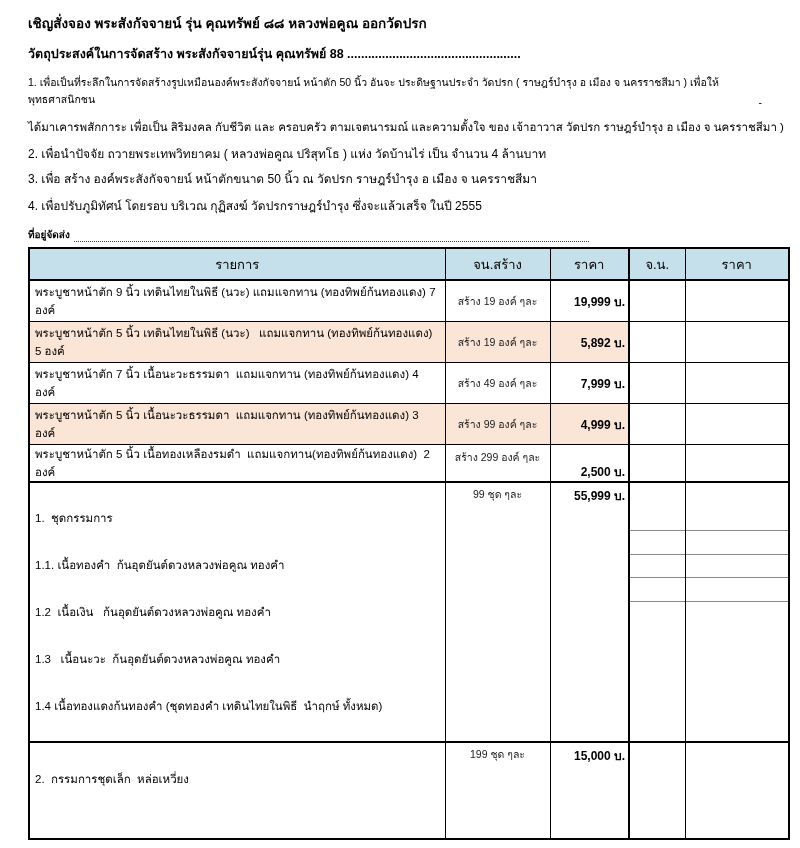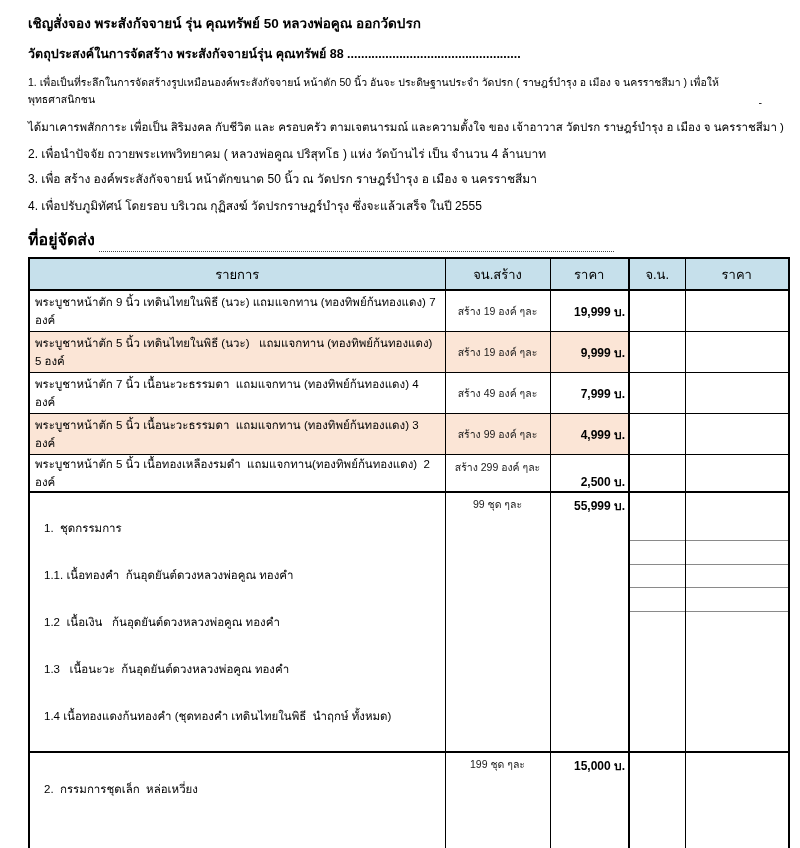--- a/index.html
+++ b/index.html
@@ -8,52 +8,52 @@
   .line{white-space:pre-wrap;}
   .title{font-size:13.5px;font-weight:bold;margin-top:4px;}
   .purpose{font-size:12.5px;font-weight:bold;margin-top:10px;}
   .obj{font-size:11px;margin-top:10px;display:flex;align-items:flex-end;}
   .obj.small{font-size:10.5px;}
   .obj .dash{margin-left:auto;padding-right:28px;}
   .obj2{font-size:12px;margin-top:8px;}
   .fillline{display:flex;align-items:flex-end;font-weight:bold;font-size:13px;margin-top:10px;}
   .fillline .lbl{white-space:pre;}
   .dots{border-bottom:1.6px dotted #000;height:12px;display:inline-block;}
-  .addr{display:flex;align-items:flex-end;font-weight:bold;font-size:16px;margin-top:12px;}
+  .addr{display:flex;align-items:flex-end;font-weight:bold;font-size:10px;margin-top:12px;}
   .addr .dots{border-bottom:1.3px dotted #444;}
 
   table{border-collapse:collapse;table-layout:fixed;width:762px;margin-top:5px;border:2.5px solid #000;}
   col.c1{width:416px}col.c2{width:105px}col.c3{width:79px}col.c4{width:56px}col.c5{width:104px}
   th,td{border:1px solid #000;box-sizing:border-box;overflow:hidden;}
   th{background:var(--header-bg,#c6e0eb);font-size:13px;font-weight:normal;height:32px;border-bottom:2.5px solid #000;}
   td{font-size:11.5px;padding:2px 5px;white-space:pre-wrap;}
   td.item{text-align:left;}
   td.qty{text-align:center;font-size:10.5px;color:#1a1a1a;padding:2px 2px;}
   td.price{text-align:right;font-weight:bold;font-size:12px;padding-right:3px;}
   td.fn{border-left:2.5px solid #000;}
   th.fn{border-left:2.5px solid #000;}
   tr.h25{height:25px}tr.h24{height:24px}tr.h16{height:16px}
   tr.hl td{background:var(--hl,#fbe5d6);}
   tr.thick td{border-top:2.5px solid #000;}
-  td.blockcell{vertical-align:top;padding:0 14px;}
+  td.blockcell{vertical-align:top;padding:0 5px;}
   td.vtop{vertical-align:top;padding-top:3px;}
   .bl{height:22.8px;display:flex;align-items:center;white-space:pre-wrap;}
   .bl2{height:23.3px;display:flex;align-items:center;white-space:pre-wrap;}
   td.subcell{padding:0;vertical-align:top;}
   .sub{height:22.8px;border-bottom:1px solid #8a8a8a;}
   .sub:last-child{border-bottom:none;}
   .sub2{height:17.4px;border-bottom:1px solid #8a8a8a;}
   .sub2:last-child{border-bottom:none;}
 </style>
 </head>
 <body>
 
 <div class="page">
 
-  <div class="line title">เชิญสั่งจอง พระสังกัจจายน์ รุ่น คุณทรัพย์ 50 หลวงพ่อคูณ ออกวัดปรก</div>
+  <div class="line title">เชิญสั่งจอง พระสังกัจจายน์ รุ่น คุณทรัพย์ ๘๘ หลวงพ่อคูณ ออกวัดปรก</div>
   <div class="line purpose">วัตถุประสงค์ในการจัดสร้าง พระสังกัจจายน์รุ่น คุณทรัพย์ 88 ..................................................</div>
 
   <div class="obj small">
     <span class="line">1. เพื่อเป็นที่ระลึกในการจัดสร้างรูปเหมือนองค์พระสังกัจจายน์ หน้าตัก 50 นิ้ว อันจะ ประดิษฐานประจำ วัดปรก ( ราษฎร์บำรุง อ เมือง จ นครราชสีมา ) เพื่อให้ พุทธศาสนิกชน</span>
     <span class="dash">-</span>
   </div>
   <div class="obj" style="font-size:11.5px">
     <span class="line">ได้มาเคารพสักการะ เพื่อเป็น สิริมงคล กับชีวิต และ ครอบครัว ตามเจตนารมณ์ และความตั้งใจ ของ เจ้าอาวาส วัดปรก ราษฎร์บำรุง อ เมือง จ นครราชสีมา )</span>
   </div>
   <div class="obj2 line">2. เพื่อนำปัจจัย ถวายพระเทพวิทยาคม ( หลวงพ่อคูณ ปริสุทโธ ) แห่ง วัดบ้านไร่ เป็น จำนวน 4 ล้านบาท</div>
@@ -87,21 +87,21 @@
       <tr class="h25">
         <td class="item">พระบูชาหน้าตัก 9 นิ้ว เทดินไทยในพิธี (นวะ) แถมแจกทาน (ทองทิพย์ก้นทองแดง) 7 องค์</td>
         <td class="qty">สร้าง 19 องค์ ๆละ</td>
         <td class="price">19,999 บ.</td>
         <td class="fn"></td>
         <td></td>
       </tr>
       <tr class="h25 hl">
         <td class="item">พระบูชาหน้าตัก 5 นิ้ว เทดินไทยในพิธี (นวะ)   แถมแจกทาน (ทองทิพย์ก้นทองแดง) 5 องค์</td>
         <td class="qty">สร้าง 19 องค์ ๆละ</td>
-        <td class="price">9,999 บ.</td>
+        <td class="price">5,892 บ.</td>
         <td class="fn" style="background:#fff"></td>
           <td style="background:#fff"></td>
       </tr>
       <tr class="h24">
         <td class="item">พระบูชาหน้าตัก 7 นิ้ว เนื้อนะวะธรรมดา  แถมแจกทาน (ทองทิพย์ก้นทองแดง) 4 องค์</td>
         <td class="qty">สร้าง 49 องค์ ๆละ</td>
         <td class="price">7,999 บ.</td>
         <td class="fn"></td>
           <td></td>
       </tr>

